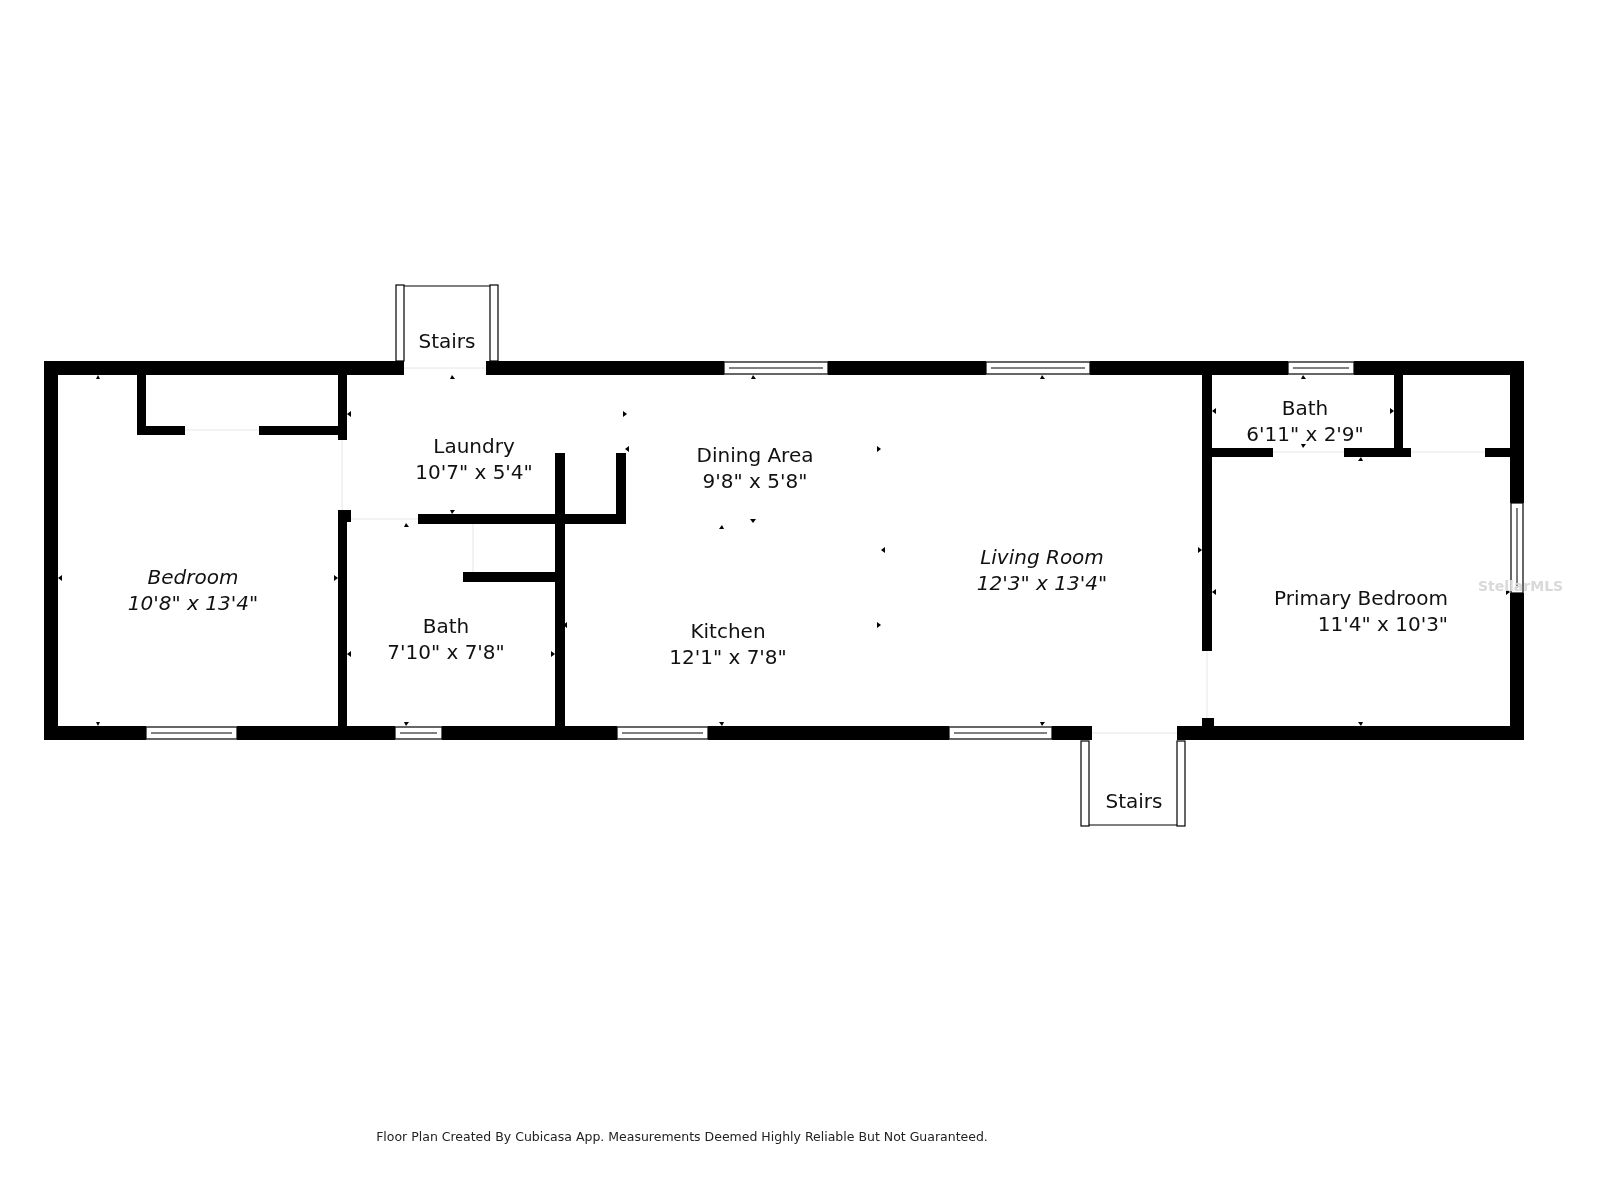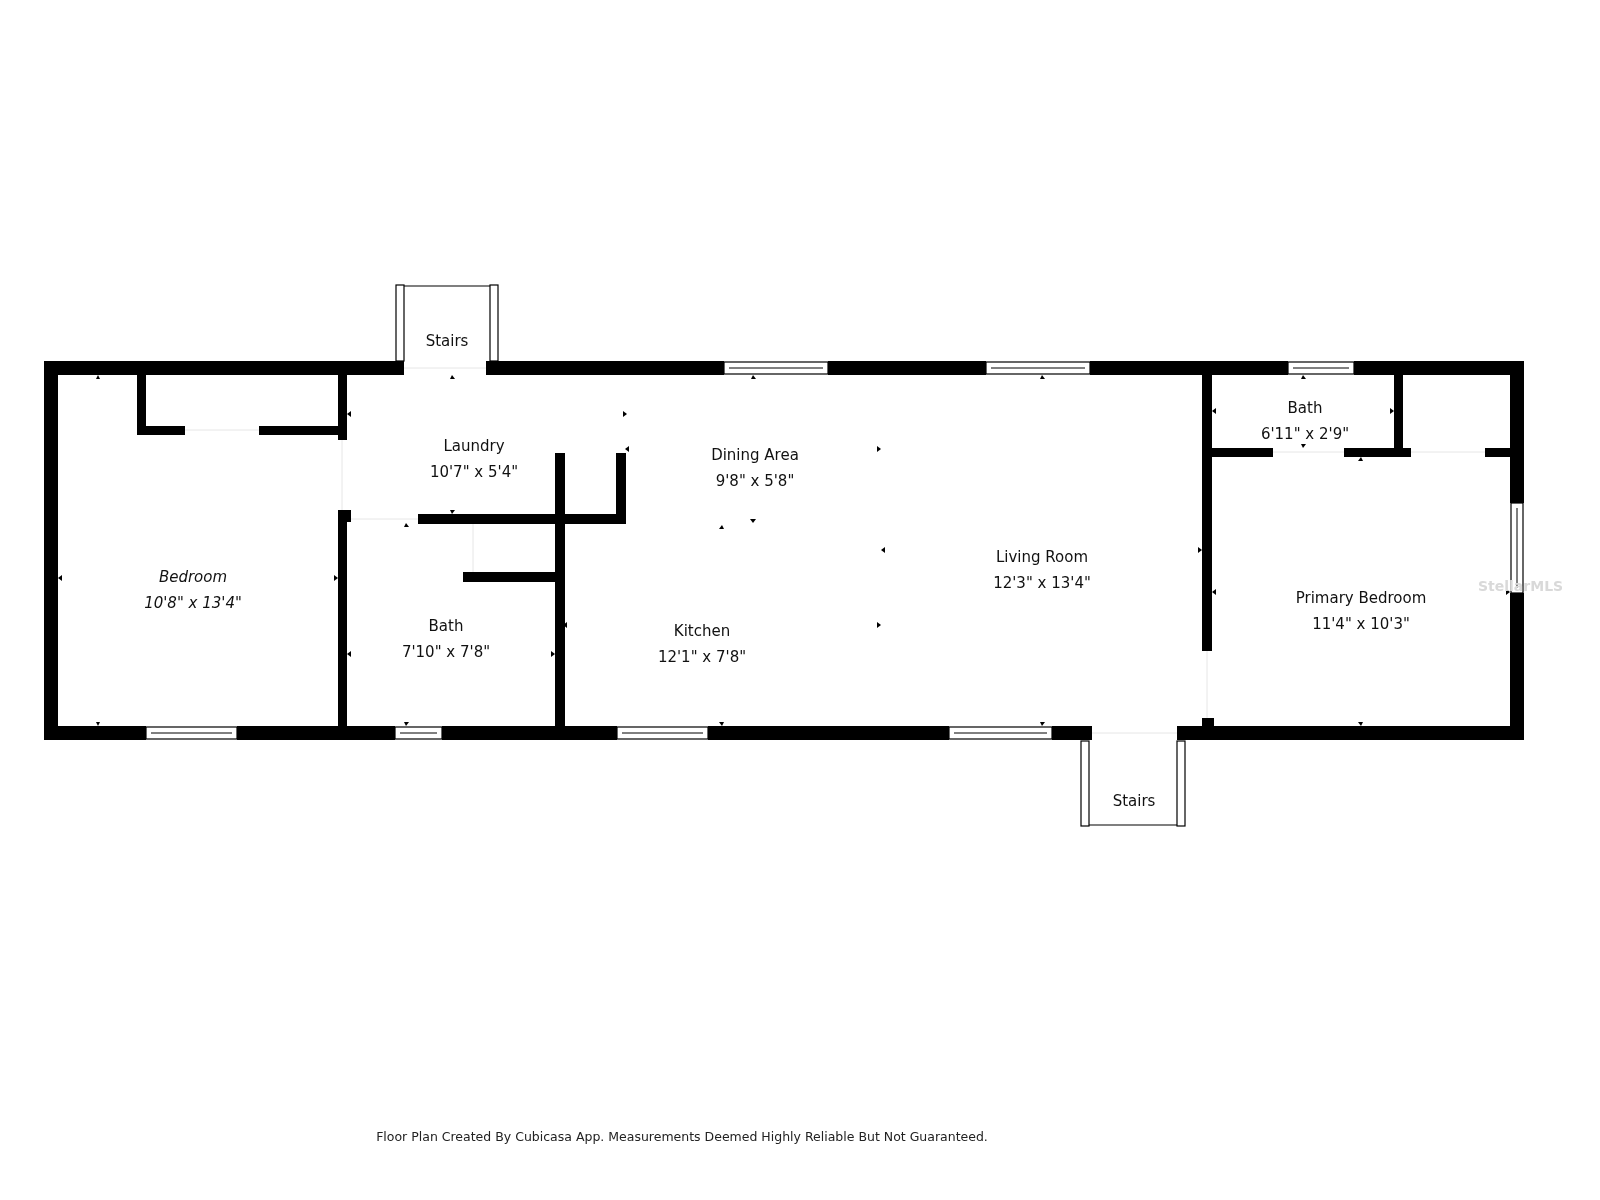--- a/index.html
+++ b/index.html
@@ -1,20 +1,20 @@
 <!DOCTYPE html>
 <html><head>
 <meta charset="utf-8">
 <style>
   html, body { margin: 0; padding: 0; background: #ffffff; }
   body { width: 1600px; height: 1200px; position: relative; overflow: hidden;
          font-family: "DejaVu Sans", sans-serif; color: #111; }
   svg.plan { position: absolute; left: 0; top: 0; }
   .room-label { position: absolute; text-align: center; transform: translateX(-50%);
-                font-size: 15px; line-height: 26px; white-space: nowrap; color: #111; }
+                font-size: 20px; line-height: 26px; white-space: nowrap; color: #111; }
   .room-label .dim { display: block; }
   .footer { position: absolute; left: 0; width: 1364px; top: 1129px; text-align: center;
             font-size: 12.5px; color: #222; }
   .watermark { position: absolute; left: 1478px; top: 578px; font-size: 14px; color: #d9d9d9;
                font-weight: bold; }
 </style>
 </head>
 <body>
 
 <svg class="plan" width="1600" height="1200" viewBox="0 0 1600 1200" xmlns="http://www.w3.org/2000/svg">
@@ -166,32 +166,32 @@
   <span class="dim">10'7" x 5'4"</span>
 </div>
 <div class="room-label" style="left:446px; top:613px;">
   <span>Bath</span>
   <span class="dim">7'10" x 7'8"</span>
 </div>
 <div class="room-label" style="left:755px; top:442px;">
   <span>Dining Area</span>
   <span class="dim">9'8" x 5'8"</span>
 </div>
-<div class="room-label" style="left:702px; top:618px;">
+<div class="room-label" style="left:728px; top:618px;">
   <span>Kitchen</span>
   <span class="dim">12'1" x 7'8"</span>
 </div>
-<div class="room-label" style="left:1042px; top:544px;">
+<div class="room-label" style="left:1042px; top:544px;font-style:italic;">
   <span>Living Room</span>
   <span class="dim">12'3" x 13'4"</span>
 </div>
 <div class="room-label" style="left:1305px; top:395px;">
   <span>Bath</span>
   <span class="dim">6'11" x 2'9"</span>
 </div>
-<div class="room-label" style="left:1361px; top:585px;">
+<div class="room-label" style="left:1361px; top:585px;text-align:right;">
   <span>Primary Bedroom</span>
   <span class="dim">11'4" x 10'3"</span>
 </div>
 
 <div class="watermark">StellarMLS</div>
 
 <div class="footer">Floor Plan Created By Cubicasa App. Measurements Deemed Highly Reliable But Not Guaranteed.</div>
 
 </body></html>

